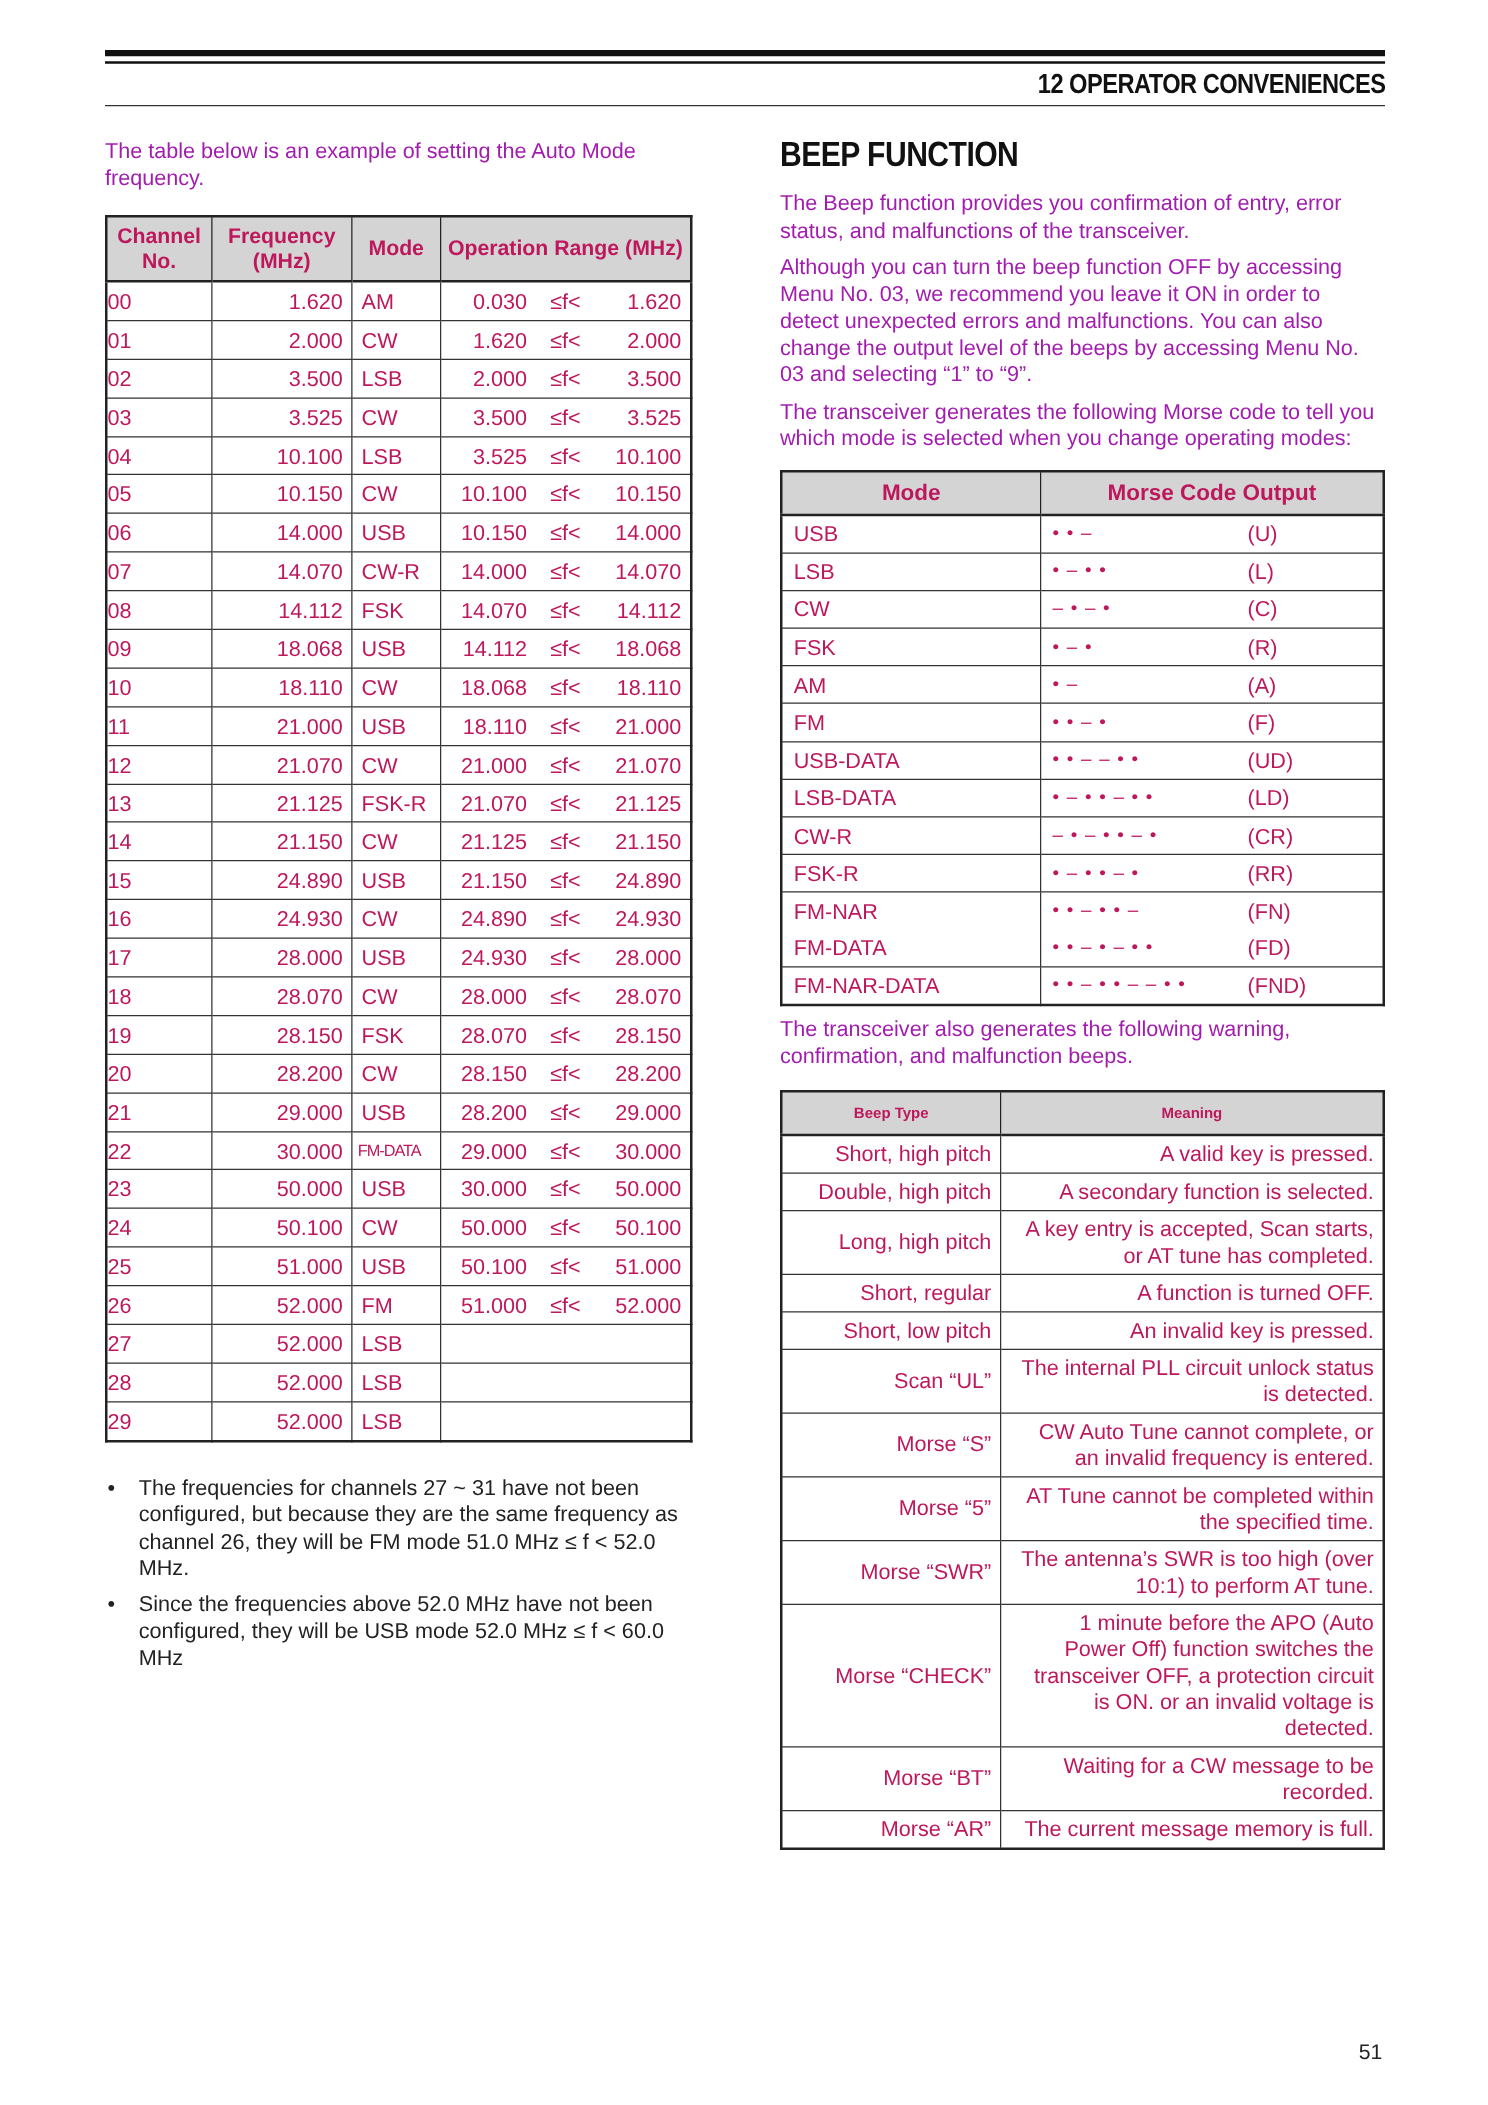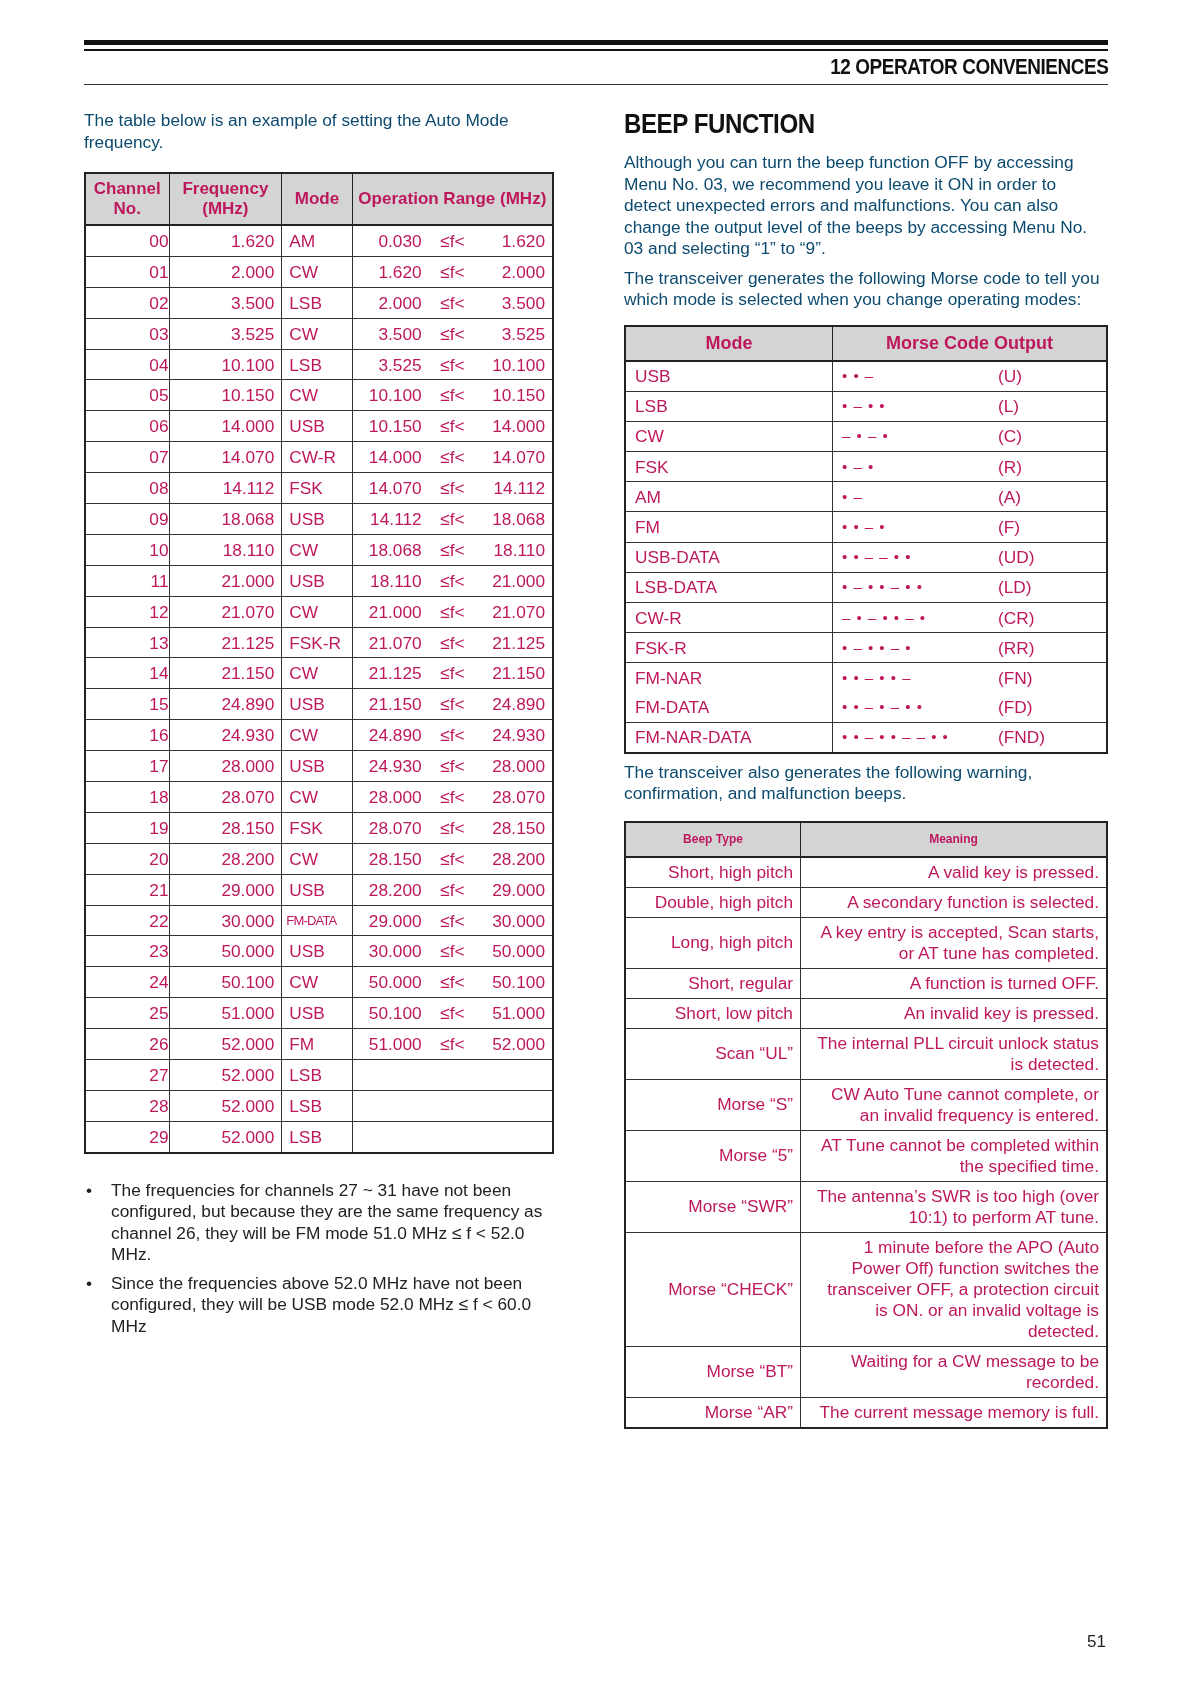--- a/index.html
+++ b/index.html
@@ -3,29 +3,29 @@
 <meta charset="utf-8">
 <style>
   html, body { margin: 0; padding: 0; background: #ffffff; }
   body { width: 1190px; height: 1684px; position: relative; font-family: "Liberation Sans", sans-serif; color: #1a1a1a; overflow: hidden; }
   .rule-thick { position: absolute; left: 84px; width: 1024px; top: 40px; height: 5px; background: #111; }
   .rule-thin1 { position: absolute; left: 84px; width: 1024px; top: 49px; height: 2px; background: #111; }
   .rule-thin2 { position: absolute; left: 84px; width: 1024px; top: 84px; height: 1px; background: #333; }
   .section-header { position: absolute; right: 82px; top: 54px; font-family: "Liberation Sans", sans-serif; font-weight: bold; font-size: 22px; letter-spacing: -0.5px; transform: scaleX(0.86); transform-origin: right center; color: #111; }
   .left-col { position: absolute; left: 84px; top: 110px; width: 470px; }
   .right-col { position: absolute; left: 624px; top: 108px; width: 484px; }
-  p { margin: 0; font-size: 17.3px; line-height: 21.5px; color: #0c4a6e; }
+  p { margin: 0; font-size: 17.3px; line-height: 21.5px; color: #a21caf; }
   .intro { margin-bottom: 19px; }
   h2.beep-title { margin: 0 0 12px 0; font-size: 28px; font-weight: bold; letter-spacing: -0.5px; transform: scaleX(0.86); transform-origin: left center; color: #111; line-height: 32px; }
   .para { margin-bottom: 8px; }
   table { border-collapse: collapse; font-family: Liberation Sans, sans-serif; font-size: 17.3px; color: #be185d; }
   .ch-table { width: 470px; border: 2px solid #222; }
   .ch-table th { background: #d4d4d4; font-weight: bold; font-size: 17px; line-height: 20px; height: 50px; padding: 0 2px; border: 1px solid #222; border-bottom: 2px solid #222; }
   .ch-table td { height: 29.9px; padding: 0; border: 1px solid #333; line-height: 20px; }
-  .ch-table td.c-no { text-align: right; width: 82px; margin-left: 28px; }
+  .ch-table td.c-no { text-align: left; width: 82px; margin-left: 28px; }
   .ch-table td.c-freq { text-align: right; padding-right: 7px; width: 104px; }
   .ch-table td.c-mode { text-align: left; padding-left: 7px; width: 62px; }
   .ch-table td.c-mode.small { font-size: 13px; letter-spacing: -0.8px; padding-left: 4px; }
   .ch-table td.c-range { width: 198px; }
   .range { display: flex; justify-content: space-between; padding: 0 7px 0 7px; }
   .range .lo { width: 62px; text-align: right; }
   .range .op { width: 58px; text-align: center; }
   .range .hi { width: 62px; text-align: right; }
   .notes { margin-top: 26px; }
   .note { position: relative; padding-left: 27px; margin-bottom: 7px; font-size: 17.3px; line-height: 21.5px; color: #222; }
@@ -436,20 +436,21 @@
     </div>
     <div class="note">
       <span class="bullet">•</span>
       <span>Since the frequencies above 52.0 MHz have not been configured, they will be USB mode 52.0 MHz ≤ f &lt; 60.0 MHz</span>
     </div>
   </div>
 </div>
 
 <div class="right-col">
   <h2 class="beep-title">BEEP FUNCTION</h2>
+  <p class="para">The Beep function provides you confirmation of entry, error status, and malfunctions of the transceiver.</p>
   <p class="para">Although you can turn the beep function OFF by accessing Menu No. 03, we recommend you leave it ON in order to detect unexpected errors and malfunctions.  You can also change the output level of the beeps by accessing Menu No. 03 and selecting “1” to “9”.</p>
   <p class="para">The transceiver generates the following Morse code to tell you which mode is selected when you change operating modes:</p>
 
   <table class="morse-table">
     <thead>
       <tr>
         <th>Mode</th>
         <th>Morse Code Output</th>
       </tr>
     </thead>

